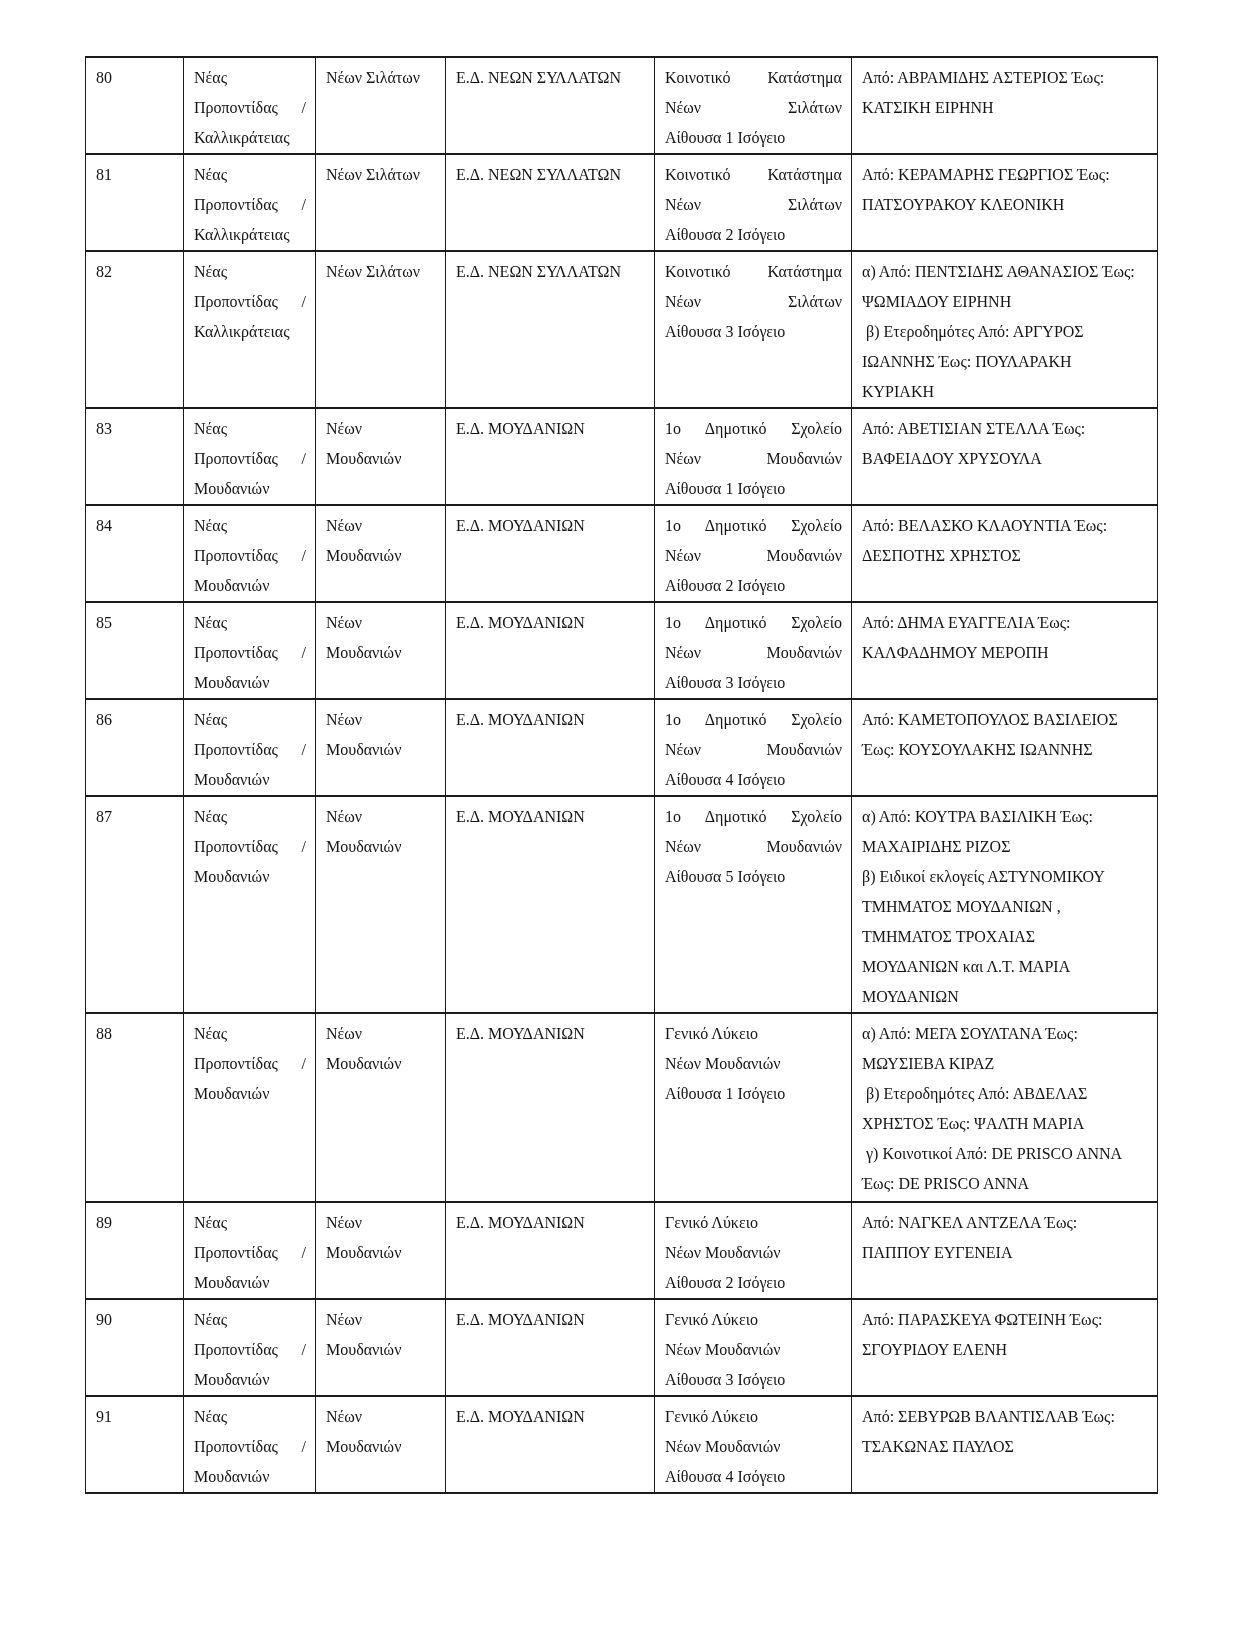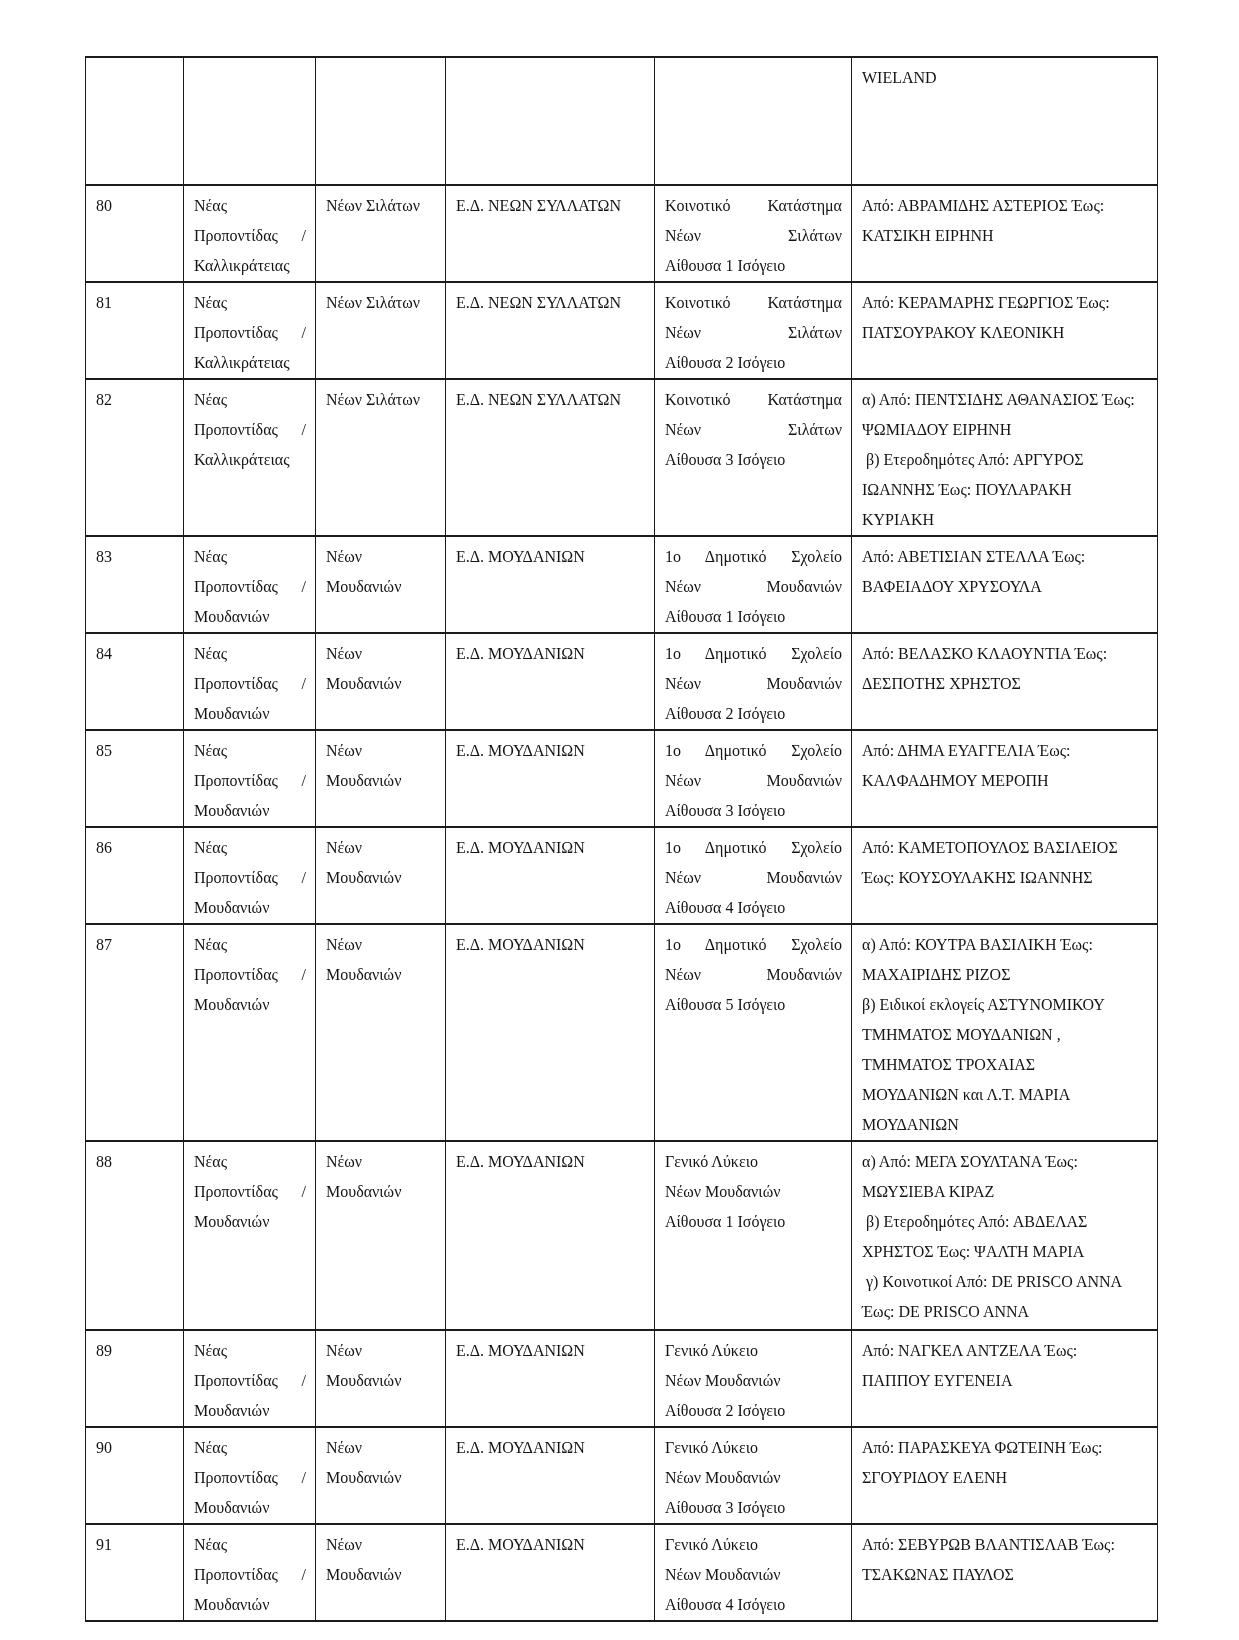--- a/index.html
+++ b/index.html
@@ -38,32 +38,20 @@
   <table class="polling">
     <colgroup>
       <col style="width:98px">
       <col style="width:132px">
       <col style="width:130px">
       <col style="width:209px">
       <col style="width:197px">
       <col style="width:306px">
     </colgroup>
     <tbody>
-        <tr style="height: 128px;">
-          <td>
-            <div class="ln"></div>
-          </td>
-          <td></td>
-          <td></td>
-          <td></td>
-          <td></td>
-          <td>
-            <div class="ln">WIELAND</div>
-          </td>
-        </tr>
         <tr style="height: 97px; margin-top: 8px;">
           <td>
             <div class="ln">80</div>
           </td>
           <td>
             <div class="ln spread">Νέας</div>
             <div class="ln spread">Προποντίδας /</div>
             <div class="ln">Καλλικράτειας</div>
           </td>
           <td>

